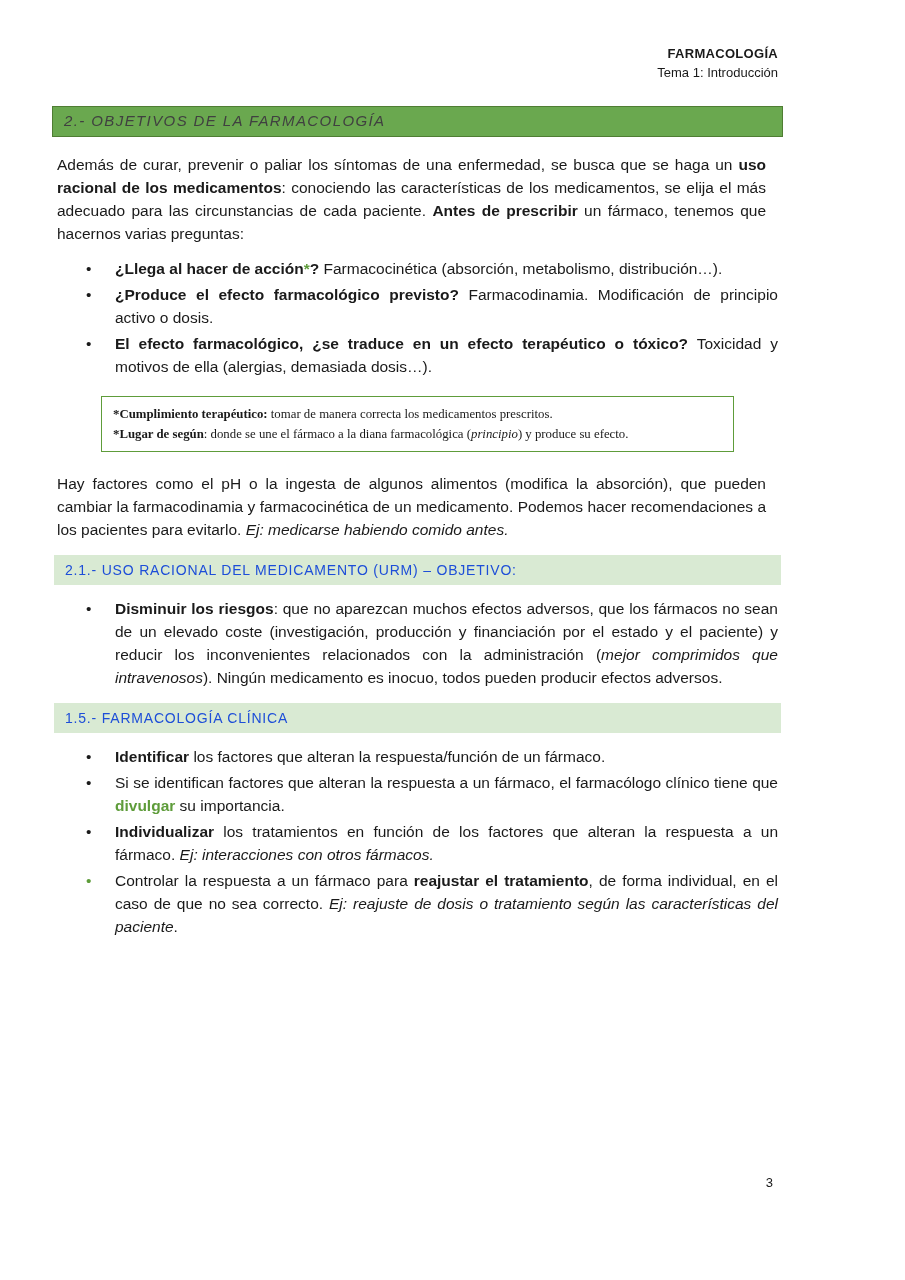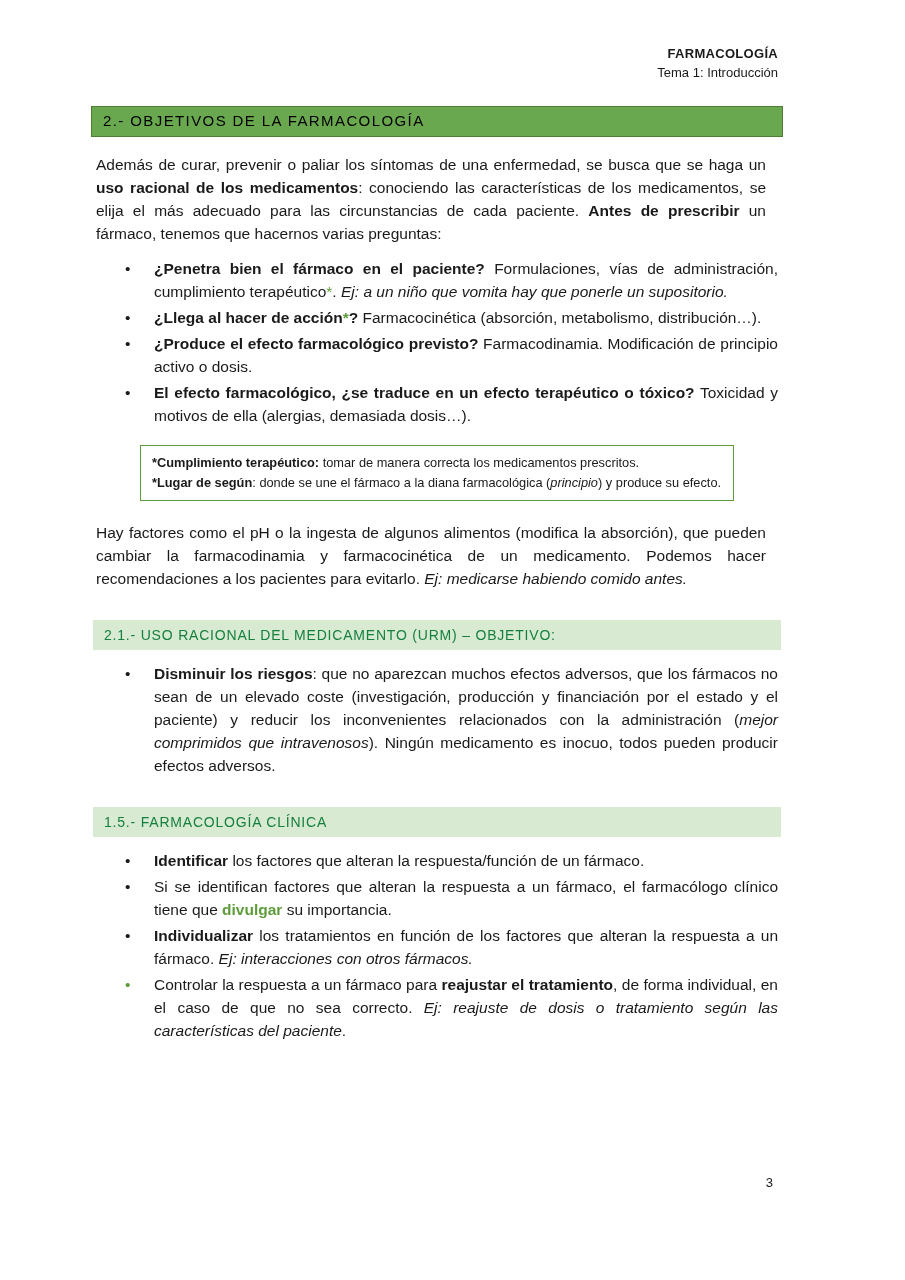--- a/index.html
+++ b/index.html
@@ -7,84 +7,85 @@
     --bar-border:#4f7d33;
     --light-green-bg:#d9ead3;
     --accent-green:#5e9c3a;
     --text-color:#1a1a1a;
   }
   html,body{margin:0;padding:0;background:#ffffff;}
   .page{
     position:relative;
     width:905px;height:1280px;
     box-sizing:border-box;
-    padding:44px 127px 0 96px;
+    padding:44px 127px 0 57px;
     font-family:"Liberation Sans",sans-serif;
     color:var(--text-color);
     font-size:15.5px;
     line-height:23px;
     background:#ffffff;
     overflow:hidden;
   }
   .doc-header{text-align:right;font-size:13px;line-height:19px;margin-bottom:24px;}
   .doc-header .course{font-weight:bold;letter-spacing:0.3px;}
   .section-bar{box-sizing:border-box;}
   .section-bar.main{
     background:var(--bar-green);
     border:1px solid var(--bar-border);
-    color:#000000;
+    color:#404040;
     padding:4px 11px 5px 11px;
     letter-spacing:1.4px;
     font-size:15px;
     line-height:20px;
     margin:0 -5px 16px -5px;
+    font-style:italic;
   }
   .section-bar.sub{
     background:var(--light-green-bg);
-    color:#15803d;
+    color:#1d4ed8;
     padding:5px 11px;
     letter-spacing:0.8px;
     font-size:14px;
     line-height:20px;
-    margin:30px -3px 12px -3px;
+    margin:14px -3px 12px -3px;
   }
   .para{text-align:justify;margin:0 12px 10px 0;}
   ul.blist{list-style:none;margin:12px 0 14px 0;padding:0 0 0 58px;}
   ul.blist li{position:relative;text-align:justify;margin-bottom:3px;}
   ul.blist li::before{content:"\2022";position:absolute;left:-29px;top:0;}
   ul.blist li.green-bullet::before{color:var(--accent-green);}
   .b{font-weight:bold;}
   .i{font-style:italic;}
   .g{color:var(--accent-green);}
   .note-box{
     border:1.6px solid var(--accent-green);
     margin:18px 44px 20px 44px;
     padding:7px 11px;
     font-size:12.8px;
     line-height:20px;
+    font-family:Liberation Serif, serif;
   }
   .note-line{margin:0;text-align:left;}
   .page-number{position:absolute;right:132px;bottom:86px;font-size:13px;}
 </style>
 </head>
 <body>
 
 <div class="page">
 
   <header class="doc-header">
     <div class="course">FARMACOLOGÍA</div>
     <div class="subtitle">Tema 1: Introducción</div>
   </header>
 
   <div class="section-bar main">2.- OBJETIVOS DE LA FARMACOLOGÍA</div>
 
   <p class="para"><span>Además de curar, prevenir o paliar los síntomas de una enfermedad, se busca que se haga un </span><span class="b">uso racional de los medicamentos</span><span>: conociendo las características de los medicamentos, se elija el más adecuado para las circunstancias de cada paciente. </span><span class="b">Antes de prescribir</span><span> un fármaco, tenemos que hacernos varias preguntas:</span></p>
 
   <ul class="blist">
-    <li><span class="b">¿Penetra bien el fármaco en el paciente?</span><span> Formulaciones, vías de administración, cumplimiento terapéutico</span><span class="g">*</span><span>. </span><span class="i">Ej: a un niño que vomita hay que ponerle un supositorio.</span></li>
     <li><span class="b">¿Llega al hacer de acción</span><span class="b g">*</span><span class="b">?</span><span> Farmacocinética (absorción, metabolismo, distribución…).</span></li>
     <li><span class="b">¿Produce el efecto farmacológico previsto?</span><span> Farmacodinamia. Modificación de principio activo o dosis.</span></li>
     <li><span class="b">El efecto farmacológico, ¿se traduce en un efecto terapéutico o tóxico?</span><span> Toxicidad y motivos de ella (alergias, demasiada dosis…).</span></li>
   </ul>
 
   <div class="note-box">
     <p class="note-line"><span class="b">*Cumplimiento terapéutico:</span><span> tomar de manera correcta los medicamentos prescritos.</span></p>
     <p class="note-line"><span class="b">*Lugar de según</span><span>: donde se une el fármaco a la diana farmacológica (</span><span class="i">principio</span><span>) y produce su efecto.</span></p>
   </div>
 

